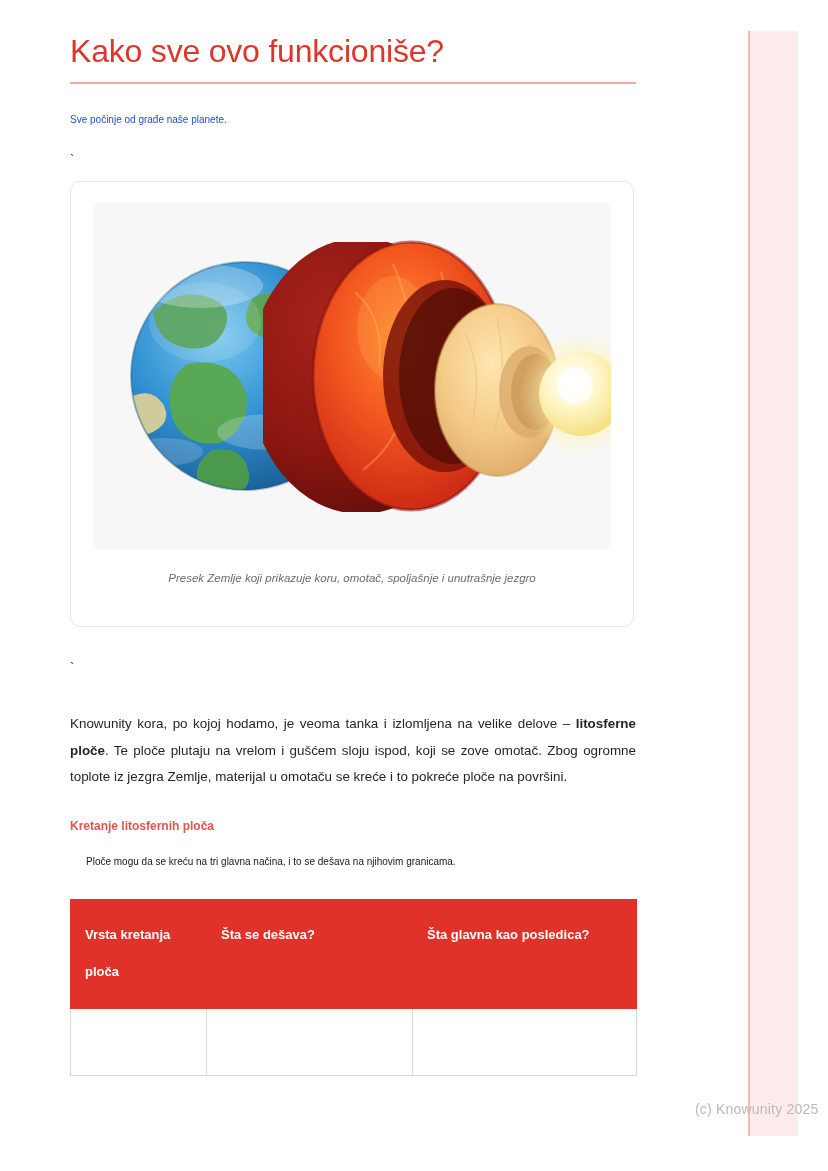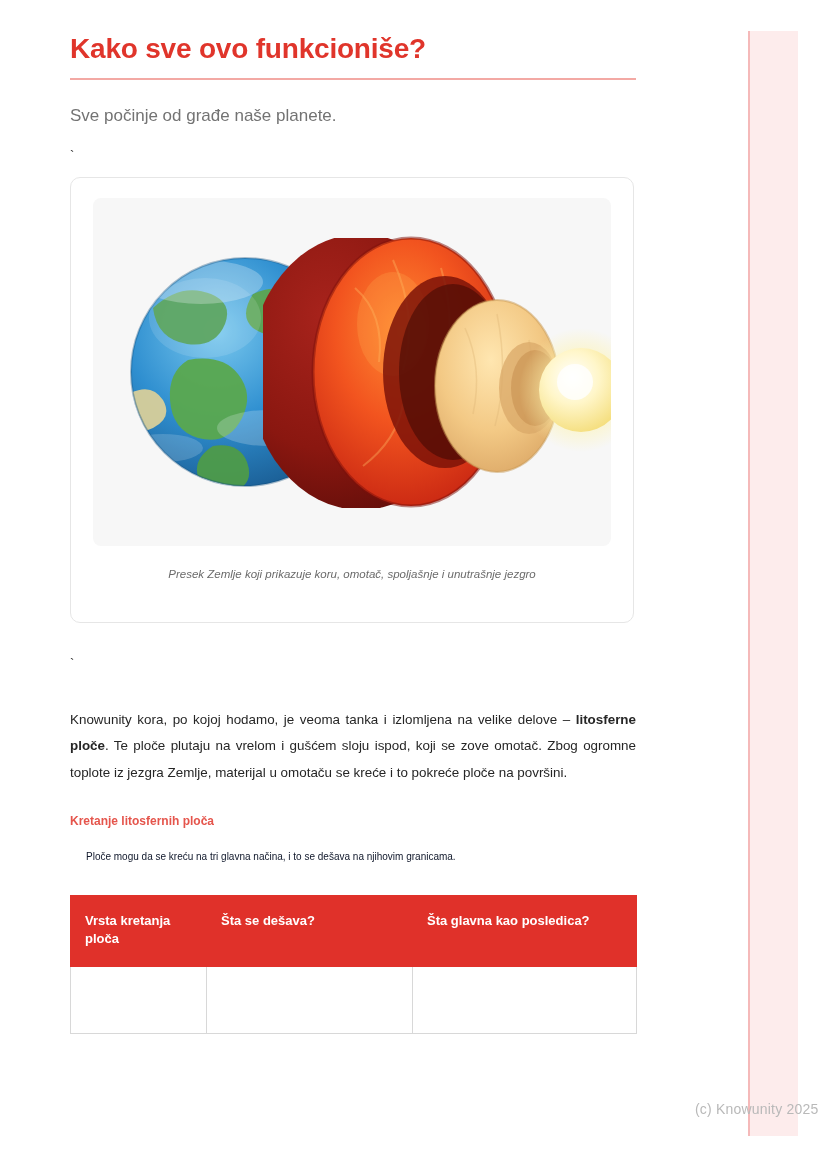--- a/index.html
+++ b/index.html
@@ -46,39 +46,39 @@
 
   
   .content {
     position: absolute;
     left: 70px;
     top: 32px;
     width: 566px;
   }
 
   h1.title {
-    font-size: 28px;
+    font-size: 32px;
     line-height: 1.2;
-    font-weight: bold;
+    font-weight: normal;
     color: #e0352b;
     margin: 0 0 12px 0;
     letter-spacing: -0.2px;
   }
   .title-rule {
     height: 2px;
     background: #f3a9a4;
     width: 566px;
     margin: 0 0 23px 0;
   }
 
   p.body {
-    font-size: 17px;
+    font-size: 10px;
     line-height: 26px;
     margin: 0 0 0 0;
-    color: #737373;
+    color: #1d4ed8;
   }
 
   .tick {
     font-size: 13px;
     color: #333;
     line-height: 26px;
     margin: 14px 0 0 0;
     height: 26px;
   }
 
@@ -152,21 +152,21 @@
   }
   table.tbl th {
     background: #e0312a;
     color: #ffffff;
     font-size: 13px;
     font-weight: bold;
     text-align: left;
     vertical-align: top;
     padding: 16px 14px 18px 14px;
     border: 1px solid #e0312a;
-    line-height: 18px;
+    line-height: 37px;
   }
   table.tbl td {
     border: 1px solid #d8d8d8;
     height: 46px;
     padding: 10px 14px;
     font-size: 13px;
     vertical-align: top;
   }
   col.c1 { width: 136px; }
   col.c2 { width: 206px; }

